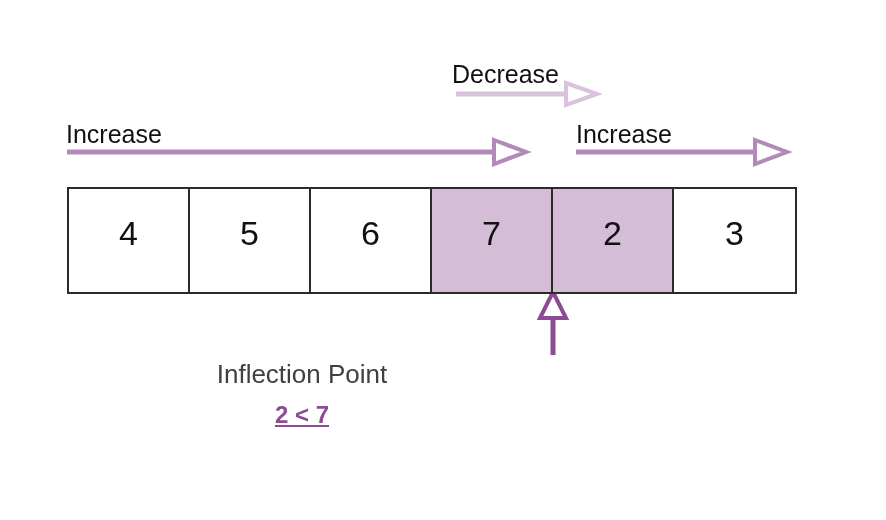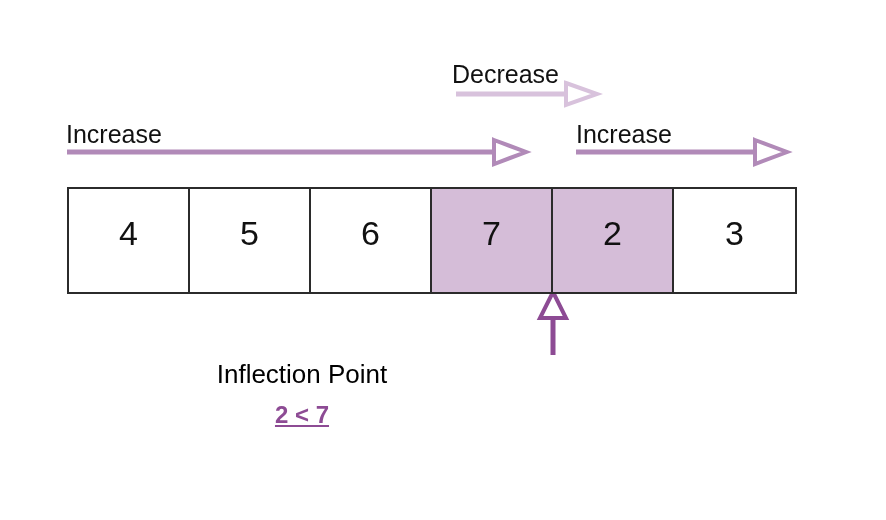--- a/index.html
+++ b/index.html
@@ -31,21 +31,21 @@
   #label-decrease   { left: 452px; top: 62px; }
   #label-increase-l { left: 66px;  top: 122px; }
   #label-increase-r { left: 576px; top: 122px; }
 
   #label-inflection {
     position: absolute;
     left: 0; right: 0;
     top: 361px;
     text-align: center;
     font-size: 26px;
-    color: #000000;
+    color: #404040;
     line-height: 1;
   }
   #label-inflection .inner { display: inline-block; transform: translateX(-65px); }
 
   #label-comparison {
     position: absolute;
     left: 0; right: 0;
     top: 403px;
     text-align: center;
     font-size: 24px;

